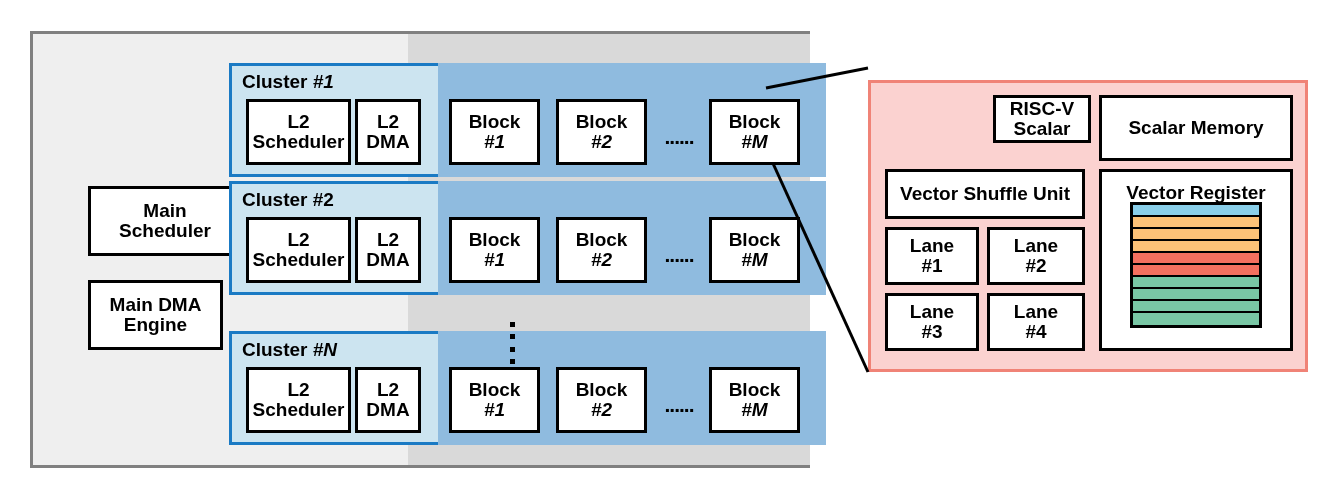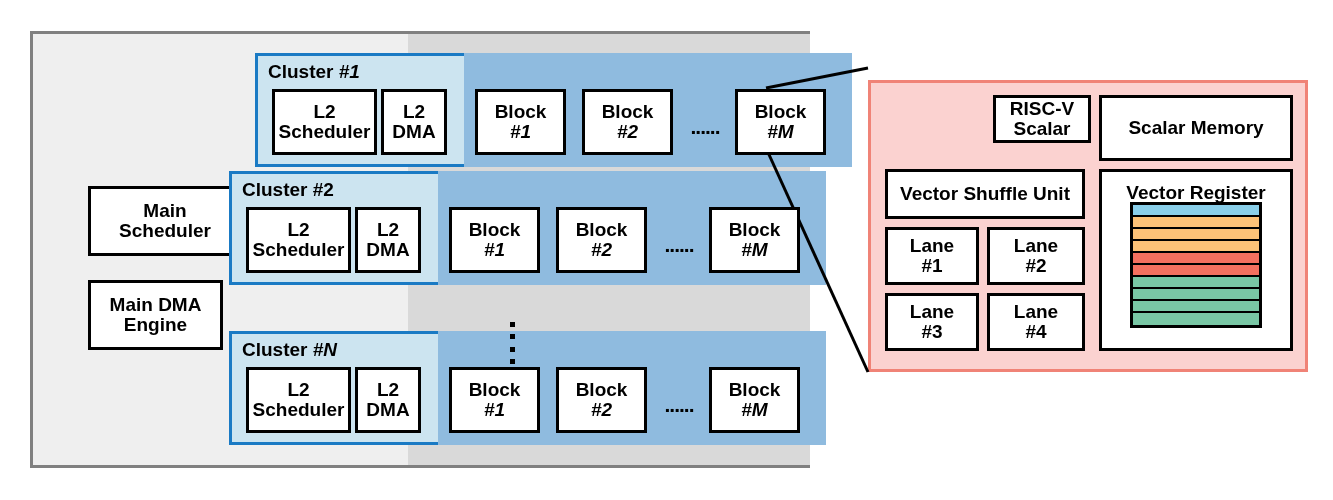--- a/index.html
+++ b/index.html
@@ -87,21 +87,21 @@
         <span>Scheduler</span>
       </div>
     </div>
     <div class="wbox" id="main-dma">
       <div>
         <span>Main DMA</span>
         <span>Engine</span>
       </div>
     </div>
 
-    <div class="cluster" style="top:19px;margin-left:26px;">
+    <div class="cluster" style="top:29px;">
       <div class="cluster-dark"></div>
       <div class="cluster-label">
         <span style="display:inline;">Cluster </span><span class="ital" style="display:inline;">#1</span>
       </div>
       <div class="cluster-inner">
         <div class="wbox l2sched">
           <div>
             <span>L2</span>
             <span>Scheduler</span>
           </div>
@@ -127,21 +127,21 @@
         <div class="blkdots">......</div>
         <div class="wbox blkM">
           <div>
             <span>Block</span>
             <span class="ital">#M</span>
           </div>
         </div>
       </div>
     </div>
 
-    <div class="cluster" style="top:137px;">
+    <div class="cluster" style="top:147px;">
       <div class="cluster-dark"></div>
       <div class="cluster-label">
         <span style="display:inline;">Cluster </span><span style="display:inline;">#2</span>
       </div>
       <div class="cluster-inner">
         <div class="wbox l2sched">
           <div>
             <span>L2</span>
             <span>Scheduler</span>
           </div>

